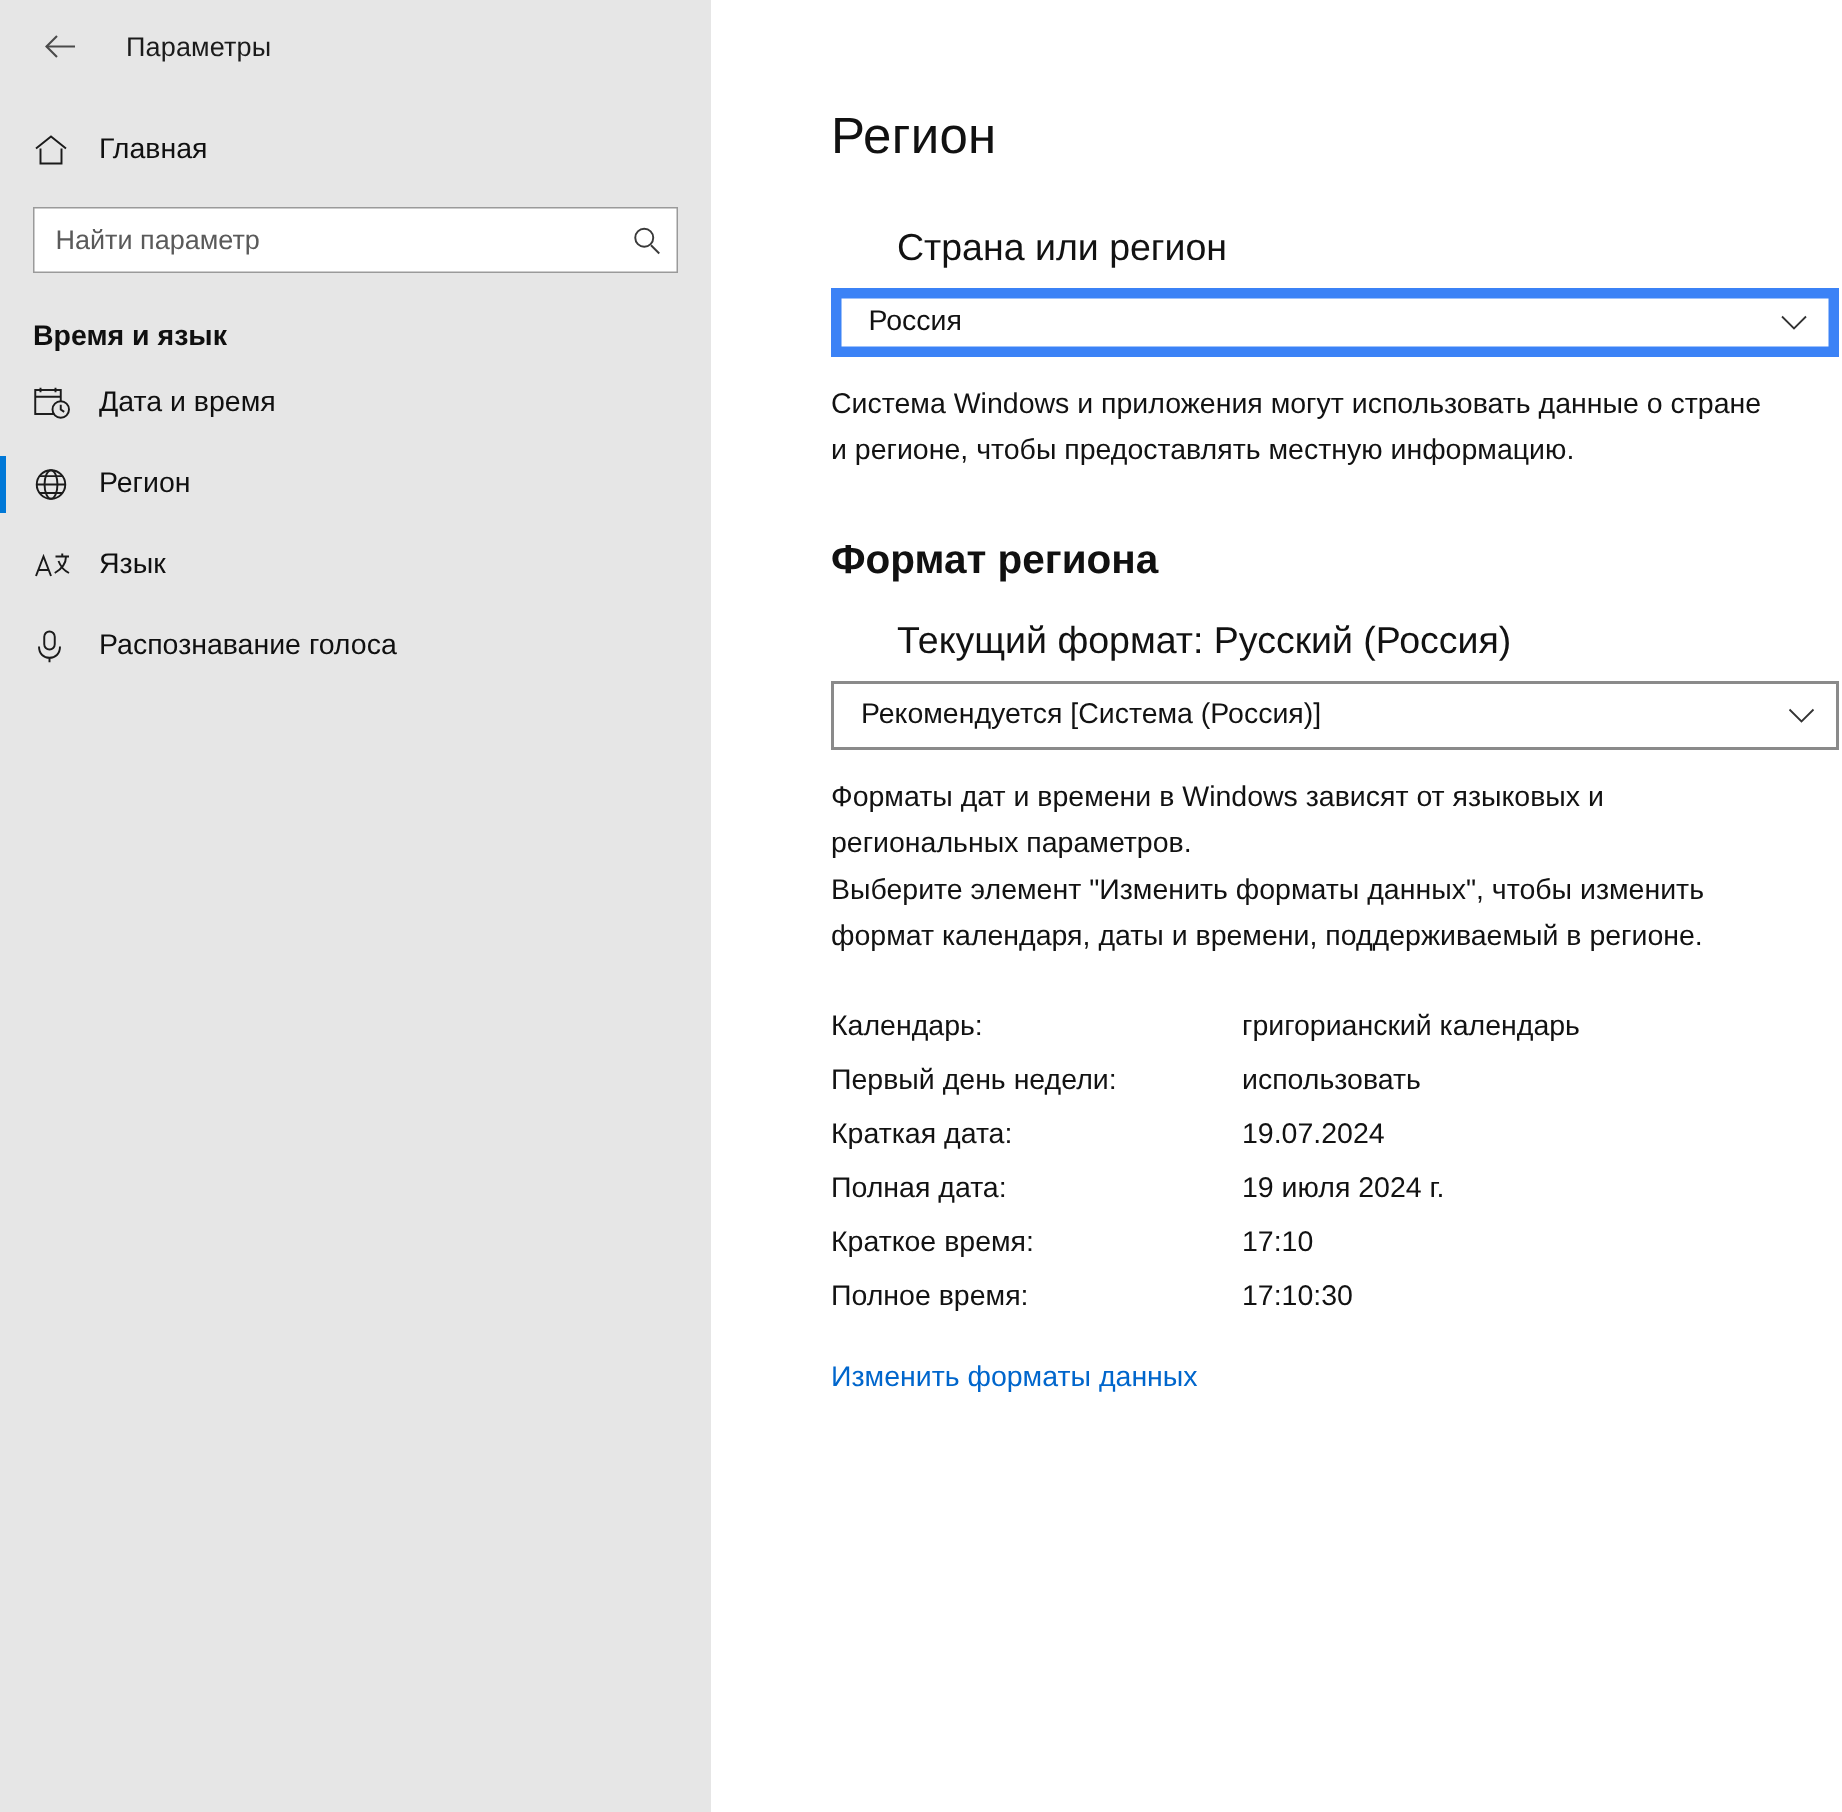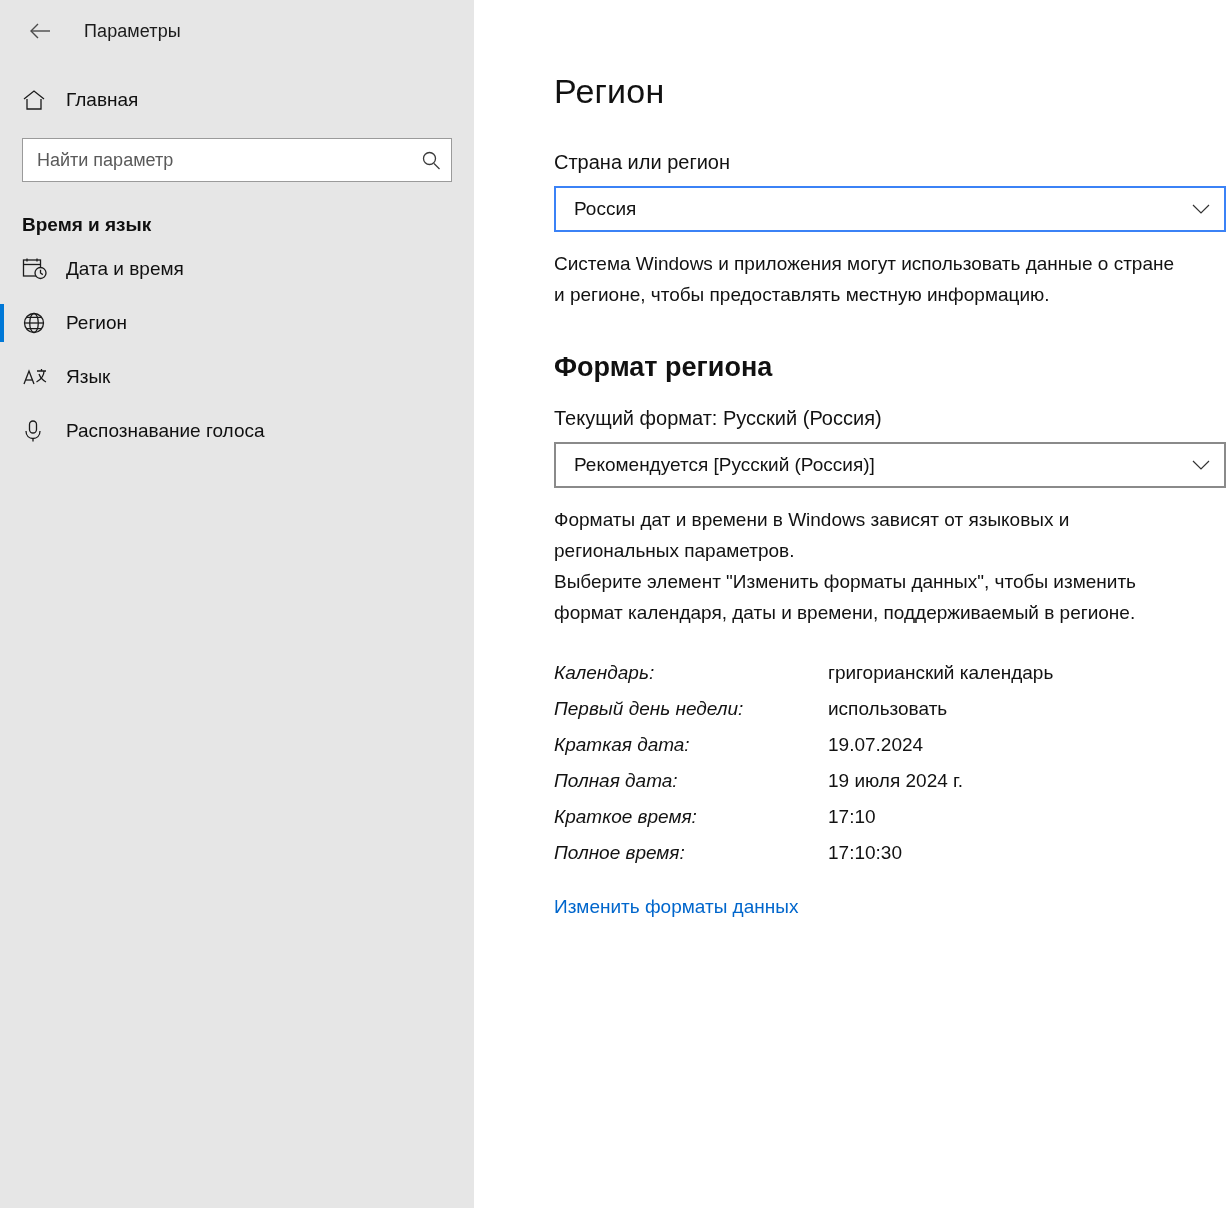--- a/index.html
+++ b/index.html
@@ -149,28 +149,29 @@
     overflow: hidden;
   }
   h1.page-title {
     font-size: 34px;
     font-weight: normal;
     margin: 0 0 40px 0;
     color: #111111;
     letter-spacing: .2px;
   }
   .field-label {
-    font-size: 20px;
+    font-size: 25px;
     color: #121212;
     margin-bottom: 12px;
+    margin-left: 44px;
   }
   .combo {
     width: 672px;
     height: 46px;
-    border: 2px solid #3b82f6;
+    border: 7px solid #3b82f6;
     background: #ffffff;
     display: flex;
     align-items: center;
     justify-content: space-between;
     box-sizing: border-box;
     padding: 0 14px 0 18px;
     cursor: default;
   }
   .combo.focused { border: 2px solid #8a8a8a; }
   .combo .val {
@@ -194,21 +195,21 @@
   .kv-table {
     margin-top: 34px;
     border-collapse: collapse;
   }
   .kv-table td {
     font-size: 19px;
     color: #121212;
     padding: 0 0 14px 0;
     vertical-align: top;
   }
-  .kv-table td.k { width: 274px; font-style: italic; }
+  .kv-table td.k { width: 274px; }
   .link {
     display: inline-block;
     margin-top: 18px;
     font-size: 19px;
     color: #0066cc;
     text-decoration: none;
     cursor: default;
   }
 </style>
 </head>
@@ -313,21 +314,21 @@
           <path d="M1 2 L9 10 L17 2"></path>
         </svg>
       </span>
     </div>
     <div class="body-text">Система Windows и приложения могут использовать данные о стране и регионе, чтобы предоставлять местную информацию.</div>
 
     <h2 class="sub-title">Формат региона</h2>
 
     <div class="field-label">Текущий формат: Русский (Россия)</div>
     <div class="combo focused">
-      <span class="val">Рекомендуется [Русский (Россия)]</span>
+      <span class="val">Рекомендуется [Система (Россия)]</span>
       <span class="chev">
         <svg width="18" height="12" viewBox="0 0 18 12" fill="none" stroke="currentColor" stroke-width="1.2">
           <path d="M1 2 L9 10 L17 2"></path>
         </svg>
       </span>
     </div>
     <div class="body-text">Форматы дат и времени в Windows зависят от языковых и региональных параметров.</div>
 
     <div class="body-text" style="margin-top:0">Выберите элемент "Изменить форматы данных", чтобы изменить формат календаря, даты и времени, поддерживаемый в регионе.</div>
 

